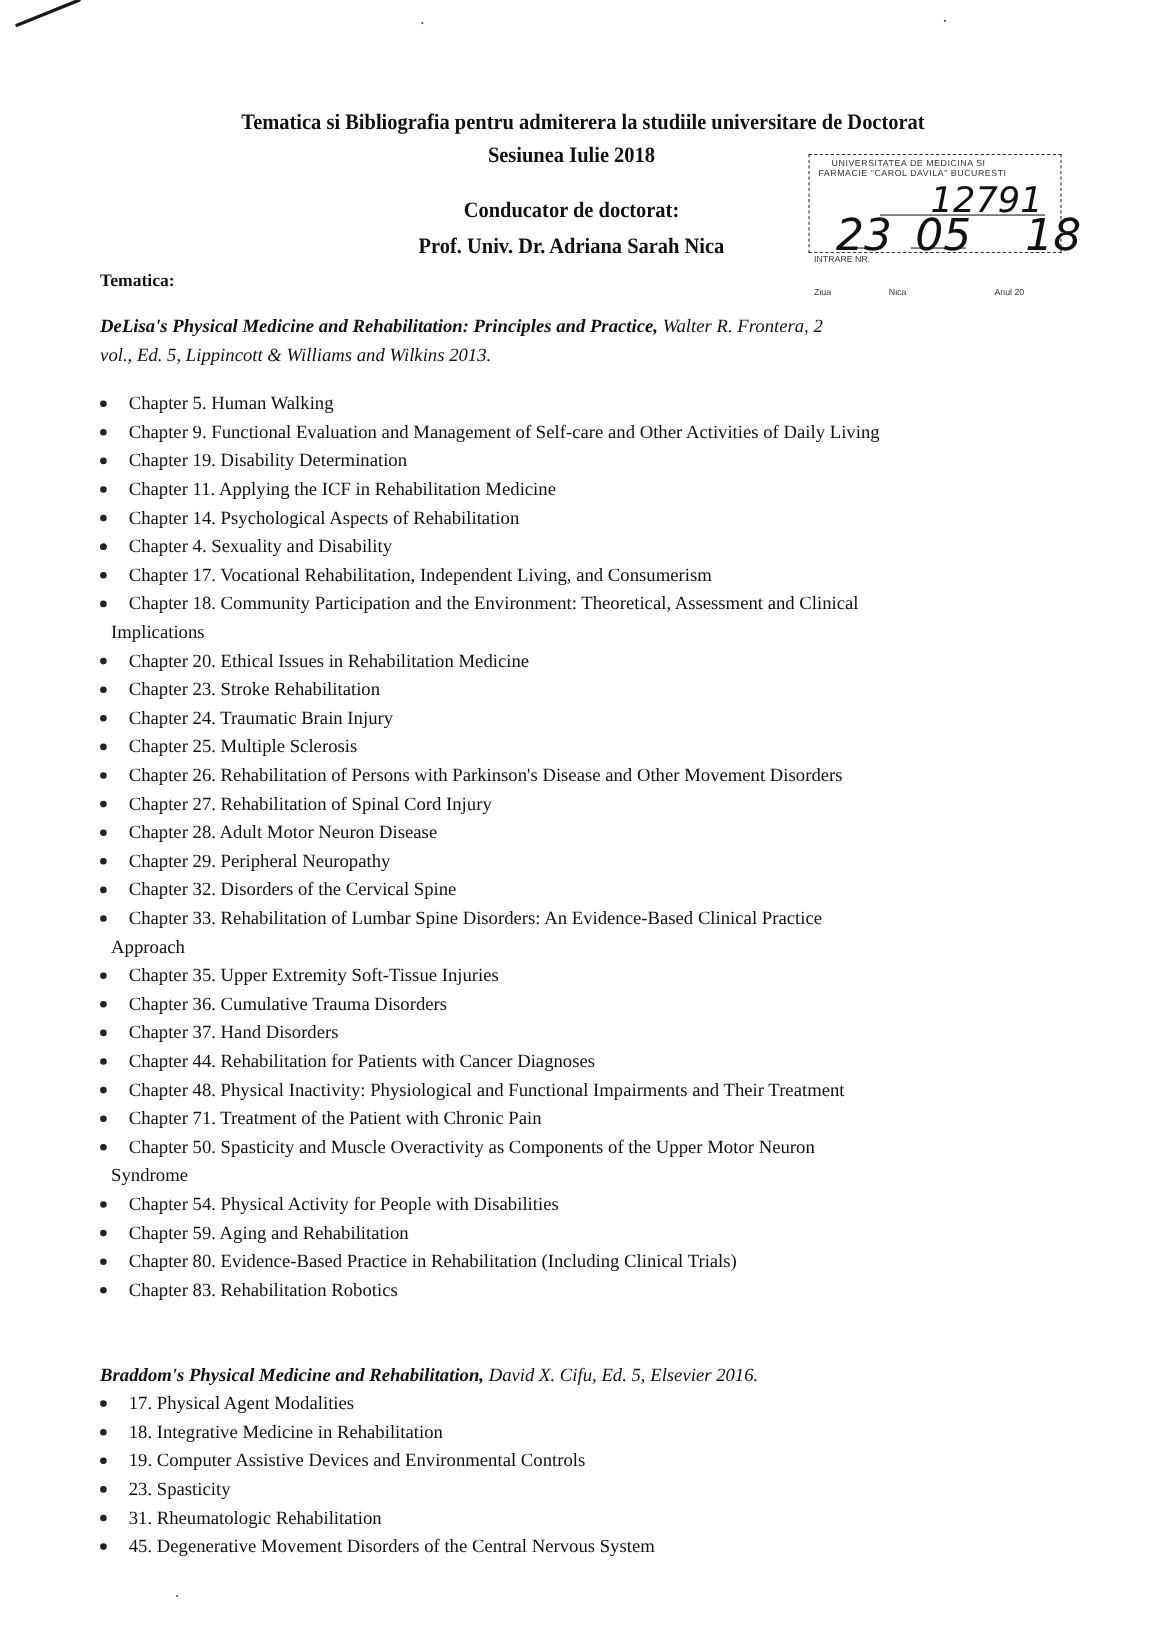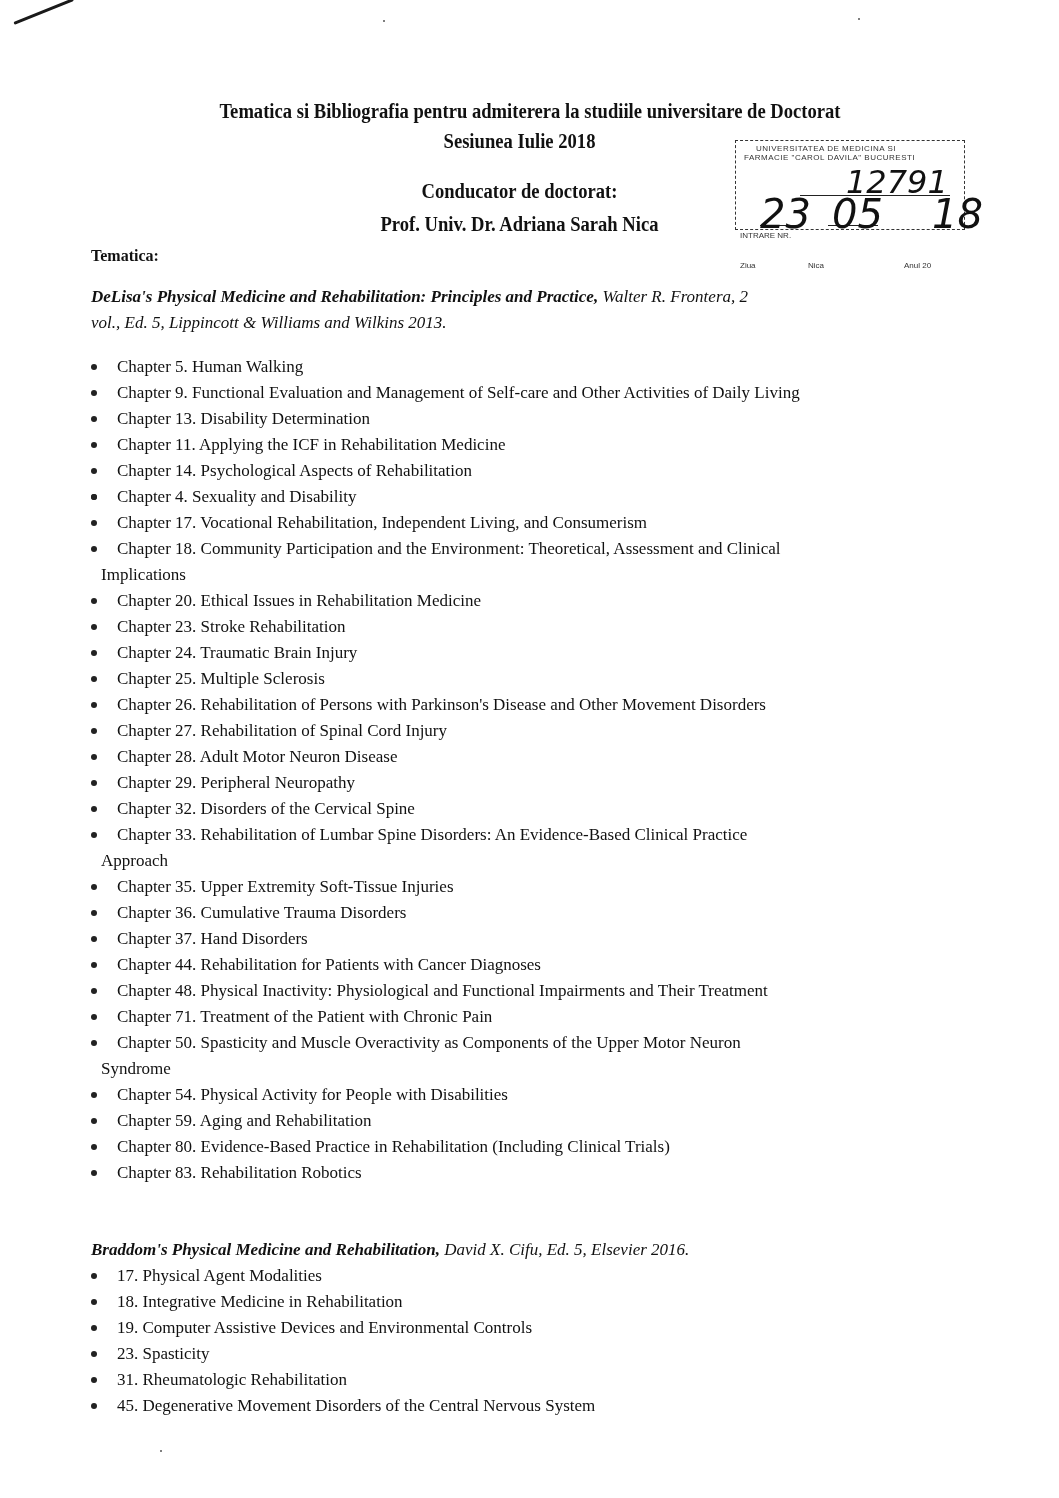--- a/index.html
+++ b/index.html
@@ -67,21 +67,21 @@
 <div class="section-label">Tematica:</div>
 
 <div class="book book1">
   <b>DeLisa's Physical Medicine and Rehabilitation: Principles and Practice,</b><span> Walter R. Frontera,  2</span><br>
   <span>vol., Ed. 5, Lippincott &amp; Williams and Wilkins 2013.</span>
 </div>
 
 <ul class="list list1">
   <li><span class="bullet"></span><span>Chapter 5. Human Walking</span></li>
   <li><span class="bullet"></span><span>Chapter 9. Functional Evaluation and Management of Self-care and Other Activities of Daily Living</span></li>
-  <li><span class="bullet"></span><span>Chapter 13. Disability Determination</span></li>
+  <li><span class="bullet"></span><span>Chapter 19. Disability Determination</span></li>
   <li><span class="bullet"></span><span>Chapter 11. Applying the ICF in Rehabilitation Medicine</span></li>
   <li><span class="bullet"></span><span>Chapter 14. Psychological Aspects of Rehabilitation</span></li>
   <li><span class="bullet"></span></li>
   <li><span class="bullet"></span><span>Chapter 4. Sexuality and Disability</span></li>
   <li><span class="bullet"></span><span>Chapter 17. Vocational Rehabilitation, Independent Living, and Consumerism</span></li>
   <li><span class="bullet"></span><span>Chapter 18. Community Participation and the Environment: Theoretical, Assessment and Clinical</span><span class="cont">Implications</span></li>
   <li><span class="bullet"></span><span>Chapter 20. Ethical Issues in Rehabilitation Medicine</span></li>
   <li><span class="bullet"></span><span>Chapter 23. Stroke Rehabilitation</span></li>
   <li><span class="bullet"></span><span>Chapter 24. Traumatic Brain Injury</span></li>
   <li><span class="bullet"></span><span>Chapter 25. Multiple Sclerosis</span></li>

